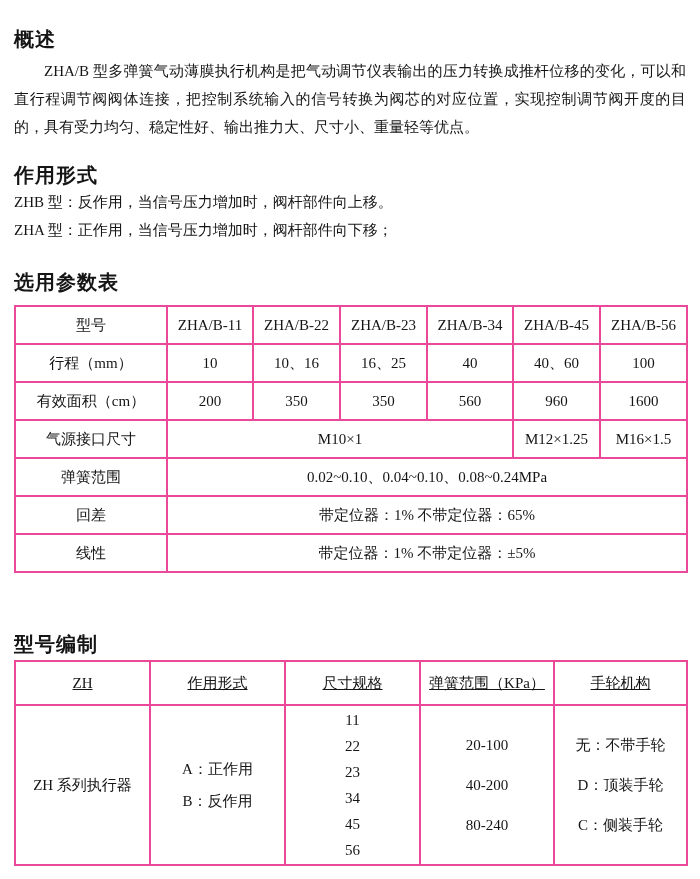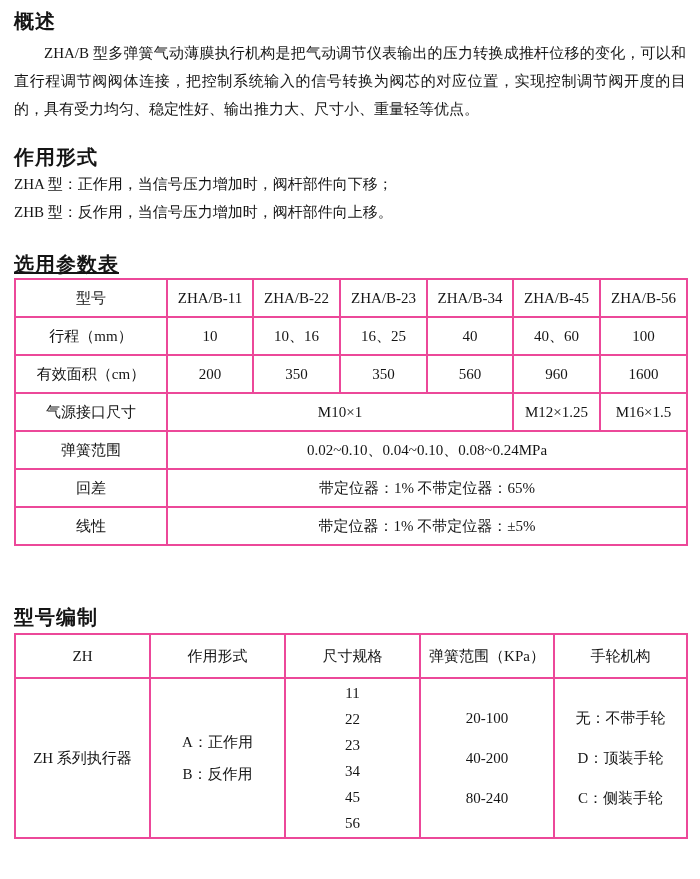--- a/index.html
+++ b/index.html
@@ -14,73 +14,73 @@
   }
   .page { padding: 6px 14px 0 14px; }
 
   .section-heading {
     font-size: 20px;
     font-weight: 600;
     line-height: 26px;
     margin: 0;
     letter-spacing: 1px;
   }
-  .overview-heading { margin-top: 2px; }
+  .overview-heading { margin-top: 20px; }
 
   .overview-paragraph {
     font-size: 15px;
     line-height: 28px;
     text-align: justify;
     text-indent: 2em;
     margin: 5px 0 0 0;
   }
 
   .action-heading { margin-top: 21px; }
   .action-line {
     font-size: 15px;
     line-height: 28px;
     margin: 0;
   }
   .action-line:first-of-type { margin-top: 6px; }
 
-  .selection-heading { margin-top: 25px; margin-bottom: 1px; text-decoration: underline; }
+  .selection-heading { margin-top: 25px; margin-bottom: 10px; }
 
   table {
     border-collapse: collapse;
     table-layout: fixed;
     width: 672px;
   }
   td {
     border: 2px solid #ec4899;
     text-align: center;
     vertical-align: middle;
     font-size: 15px;
     padding: 0;
     overflow: hidden;
   }
   .t1 td { height: 38px; }
 
   .coding-heading { margin-top: 58px; margin-bottom: 3px; }
-  .t2 .t2-header td { height: 44px; }
+  .t2 .t2-header td { height: 44px; text-decoration: underline; }
   .t2 .t2-body td { height: 160px; }
   .t2 .opt-line-26 { line-height: 26px; font-family: Liberation Serif, serif; }
   .t2 .opt-line-32 { line-height: 32px; }
   .t2 .opt-line-40 { line-height: 40px; text-align: center; }
 </style>
 </head>
 <body>
 
 <div class="page">
 
   <h2 class="section-heading overview-heading">概述</h2>
   <p class="overview-paragraph">ZHA/B 型多弹簧气动薄膜执行机构是把气动调节仪表输出的压力转换成推杆位移的变化，可以和直行程调节阀阀体连接，把控制系统输入的信号转换为阀芯的对应位置，实现控制调节阀开度的目的，具有受力均匀、稳定性好、输出推力大、尺寸小、重量轻等优点。</p>
 
   <h2 class="section-heading action-heading">作用形式</h2>
+  <p class="action-line">ZHB 型：反作用，当信号压力增加时，阀杆部件向上移。</p>
   <p class="action-line">ZHA 型：正作用，当信号压力增加时，阀杆部件向下移；</p>
-  <p class="action-line">ZHB 型：反作用，当信号压力增加时，阀杆部件向上移。</p>
 
   <h2 class="section-heading selection-heading">选用参数表</h2>
 
   <table class="t1">
     <colgroup>
       <col style="width:152px">
         <col style="width:86px">
         <col style="width:87px">
         <col style="width:87px">
         <col style="width:86px">

